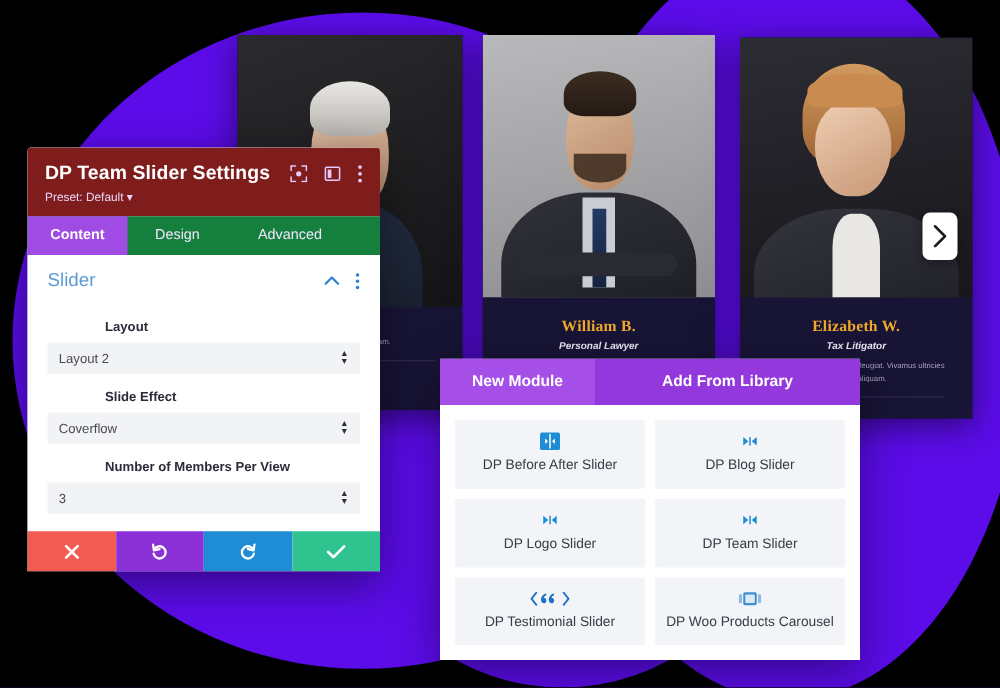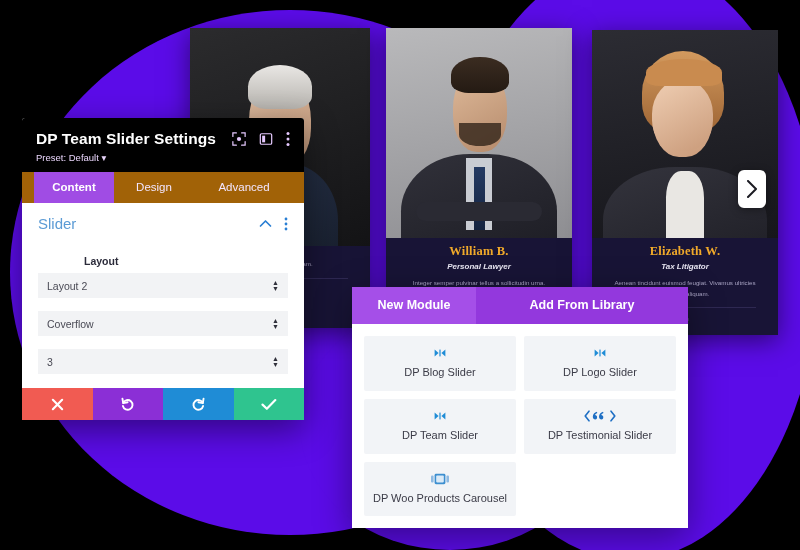--- a/index.html
+++ b/index.html
@@ -17,21 +17,21 @@
   #blob-right { left: 440px; top: -40px; width: 380px; height: 600px; }
   #blob-mid   { left: 300px; top: 300px; width: 300px; height: 250px; }
 
   
   .card {
     position: absolute;
     background: #181436;
     overflow: hidden;
     box-shadow: 0 6px 24px rgba(0,0,0,.5);
   }
-  .card .meta { padding: 6px 10px 10px; text-align: center; }
+  .card .meta { padding: 16px 10px 10px; text-align: center; }
   .card .nm {
     color: #f0a92a; font-weight: bold; font-size: 12.5px;
     font-family: "Liberation Serif", serif; letter-spacing: .2px;
   }
   .card .role {
     color: #e8e6f2; font-style: italic; font-weight: bold;
     font-size: 8px; margin-top: 3px; font-family: "Liberation Sans", sans-serif;
   }
   .card .desc {
     color: #a9a4c4; font-size: 6.2px; line-height: 1.7; margin-top: 7px;
@@ -57,30 +57,30 @@
     box-shadow: 0 2px 8px rgba(0,0,0,.35); cursor: pointer;
   }
   #next-arrow svg { display:block; }
 
   
   #settings {
     position: absolute; left: 22px; top: 118px; width: 282px;
     background: #ffffff; box-shadow: 0 10px 34px rgba(0,0,0,.45);
     border-radius: 3px 3px 0 0; overflow: hidden;
   }
-  .set-head { background: #000000; padding: 12px 14px 9px; }
+  .set-head { background: #7f1d1d; padding: 12px 14px 9px; }
   .set-head-row { display: flex; align-items: center; }
   .set-title {
     color: #fff; font-size: 15.5px; font-weight: bold; flex: 1; letter-spacing: .1px;
   }
   .head-icon { color: #e6c9ff; margin-left: 13px; display:flex; align-items:center; cursor:pointer;}
   .preset {
     color: #e9d5fb; font-size: 9.5px; margin-top: 4px; cursor: pointer;
   }
-  .tabs { display: flex; background: #a16207; padding-left: 12px; }
+  .tabs { display: flex; background: #15803d; }
   .tab {
     padding: 9px 0 10px; color: #f3e6ff; font-size: 11.5px;
     text-align: center; cursor: pointer; font-weight: normal;
   }
   .tab.active { background: #a04ce4; color: #ffffff; font-weight: bold; }
   #tab-content { width: 80px; }
   #tab-design  { width: 80px; }
   #tab-advanced{ width: 100px; }
 
   .set-body { background: #fff; padding: 12px 16px 10px; }
@@ -302,30 +302,32 @@
         <div class="f-select">
           <span>Layout 2</span>
           <span class="spin">
             <span>▲</span>
               <span>▼</span>
           </span>
         </div>
       </div>
 
       <div class="field">
+        <div class="f-label">Slide Effect</div>
         <div class="f-select">
           <span>Coverflow</span>
           <span class="spin">
             <span>▲</span>
               <span>▼</span>
           </span>
         </div>
       </div>
 
       <div class="field">
+        <div class="f-label">Number of Members Per View</div>
         <div class="f-select">
           <span>3</span>
           <span class="spin">
             <span>▲</span>
               <span>▼</span>
           </span>
         </div>
       </div>
     </div>
 
@@ -364,20 +366,31 @@
   </div>
 
   <div id="library">
     <div class="lib-tabs">
       <div class="lib-tab active" id="lib-tab-new">New Module</div>
       <div class="lib-tab" id="lib-tab-lib">Add From Library</div>
     </div>
 
     <div class="lib-grid">
 
+      <div class="mod">
+        <div class="mod-ico">
+          <svg width="16" height="16" viewBox="0 0 16 16">
+            <rect x="0" y="1" width="16" height="14" rx="1.5" fill="#1f8cd6"></rect>
+            <path d="M8 2.2 V13.8" stroke="#fff" stroke-width="1.2"></path>
+            <path d="M6.4 8 L4.1 5.8 V10.2 Z" fill="#fff"></path>
+            <path d="M9.6 8 L11.9 5.8 V10.2 Z" fill="#fff"></path>
+          </svg>
+        </div>
+        <div class="mod-label">DP Before After Slider</div>
+      </div>
 
       <div class="mod">
         <div class="mod-ico">
           <svg width="16" height="10" viewBox="0 0 16 10">
             <path d="M6.6 5 L2.6 1.6 V8.4 Z" fill="#1f8cd6"></path>
             <path d="M9.4 5 L13.4 1.6 V8.4 Z" fill="#1f8cd6"></path>
             <rect x="7.4" y="1.6" width="1.2" height="6.8" fill="#1f8cd6"></rect>
           </svg>
         </div>
         <div class="mod-label">DP Blog Slider</div>

